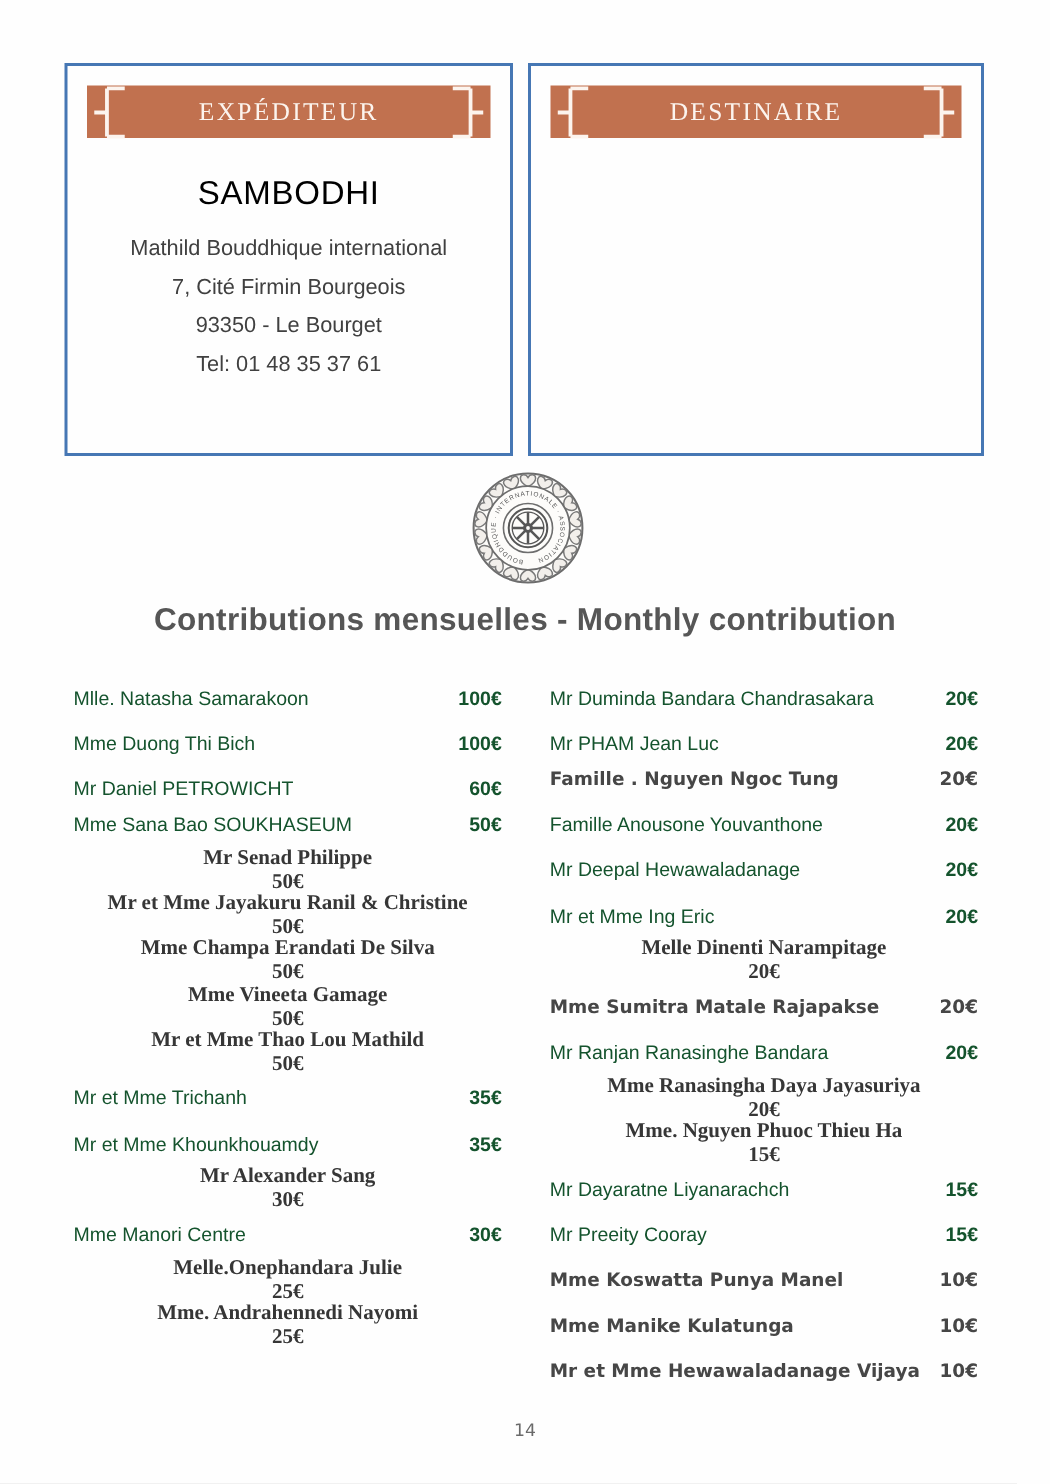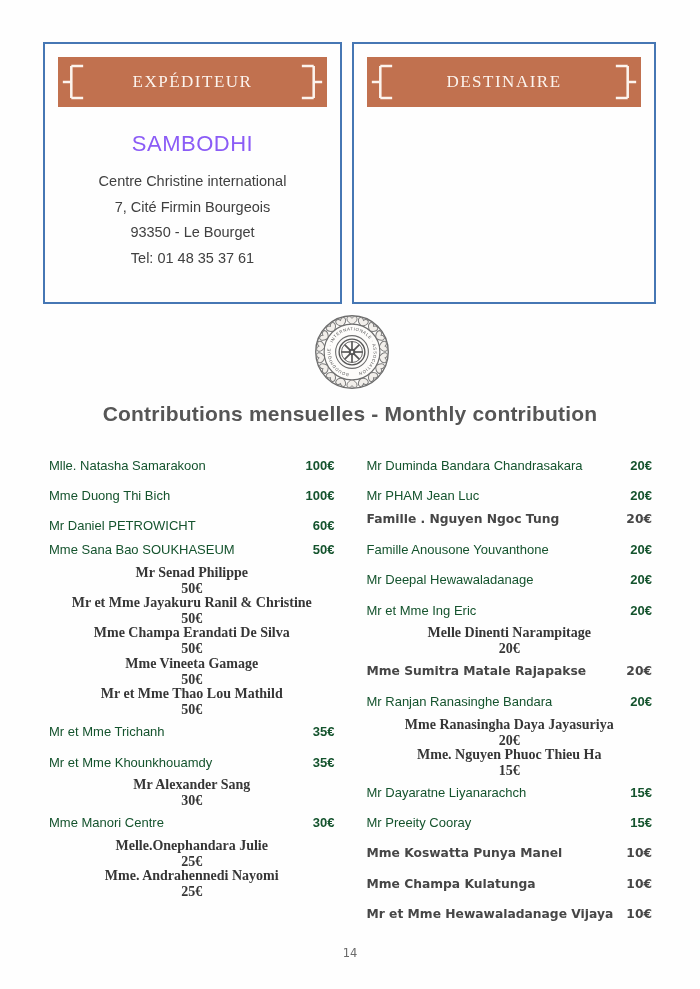--- a/index.html
+++ b/index.html
@@ -15,35 +15,35 @@
   
   .box{
     position:absolute;top:42px;height:262px;
     border:2px solid #4677b4;
     background:#fefefe;
     box-sizing:border-box;
   }
   .box-left{left:43px;width:299px;}
   .box-right{left:352px;width:304px;}
   .bar{
-    margin:13px 13px 0 13px;height:50px;
+    margin:13px 13px 0 13px;height:35px;
     background:#c1714f;
     display:flex;align-items:center;justify-content:space-between;
     padding:0 4px;box-sizing:border-box;
   }
   .bar-title{
     flex:1;text-align:center;
     font-family:"Liberation Serif",serif;
     font-size:17px;letter-spacing:1.5px;
     color:#fcf4ee;font-weight:500;
   }
   .bracket{flex:0 0 auto;display:block;}
   .sender-info{margin-top:24px;text-align:center;}
   .sender-name{
-    font-size:22px;color:#8b5cf6;letter-spacing:.5px;
+    font-size:22px;color:#000000;letter-spacing:.5px;
     margin-bottom:12px;
   }
   .sender-line{font-size:14.5px;color:#404040;line-height:25.5px;}
   
   .logo{position:absolute;left:313px;top:313px;width:78px;height:78px;}
   
   .doc-title{
     position:absolute;top:402px;left:0;width:100%;
     text-align:center;font-size:21px;font-weight:bold;color:#565656;
     letter-spacing:.2px;
@@ -82,21 +82,21 @@
       <svg class="bracket" width="22" height="40" viewBox="0 0 26 46">
         <path d="M1 23 H11 M11 4 V42 M11 4 H25 M11 42 H25" stroke="#fcf4ee" stroke-width="3" fill="none"></path>
       </svg>
       <span class="bar-title">EXPÉDITEUR</span>
       <svg class="bracket" width="22" height="40" viewBox="0 0 26 46">
         <path d="M25 23 H15 M15 4 V42 M15 4 H1 M15 42 H1" stroke="#fcf4ee" stroke-width="3" fill="none"></path>
       </svg>
     </div>
     <div class="sender-info">
       <div class="sender-name">SAMBODHI</div>
-      <div class="sender-line">Centre Christine international</div>
+      <div class="sender-line">Mathild Bouddhique international</div>
       <div class="sender-line">7, Cité Firmin Bourgeois</div>
       <div class="sender-line">93350 - Le Bourget</div>
       <div class="sender-line">Tel:  01 48 35 37 61</div>
     </div>
   </div>
 
   <div class="box box-right">
     <div class="bar">
       <svg class="bracket" width="22" height="40" viewBox="0 0 26 46">
         <path d="M1 23 H11 M11 4 V42 M11 4 H25 M11 42 H25" stroke="#fcf4ee" stroke-width="3" fill="none"></path>
@@ -269,21 +269,21 @@
         </div>
         <div class="crow sans">
           <span class="cname">Mr Preeity Cooray</span>
           <span class="camount">15€</span>
         </div>
         <div class="crow sans2">
           <span class="cname">Mme Koswatta Punya Manel</span>
           <span class="camount">10€</span>
         </div>
         <div class="crow sans2">
-          <span class="cname">Mme Champa Kulatunga</span>
+          <span class="cname">Mme Manike Kulatunga</span>
           <span class="camount">10€</span>
         </div>
         <div class="crow sans2">
           <span class="cname">Mr et Mme Hewawaladanage Vijaya</span>
           <span class="camount">10€</span>
         </div>
       </div>
   </div>
 
   <div class="page-number">14</div>

